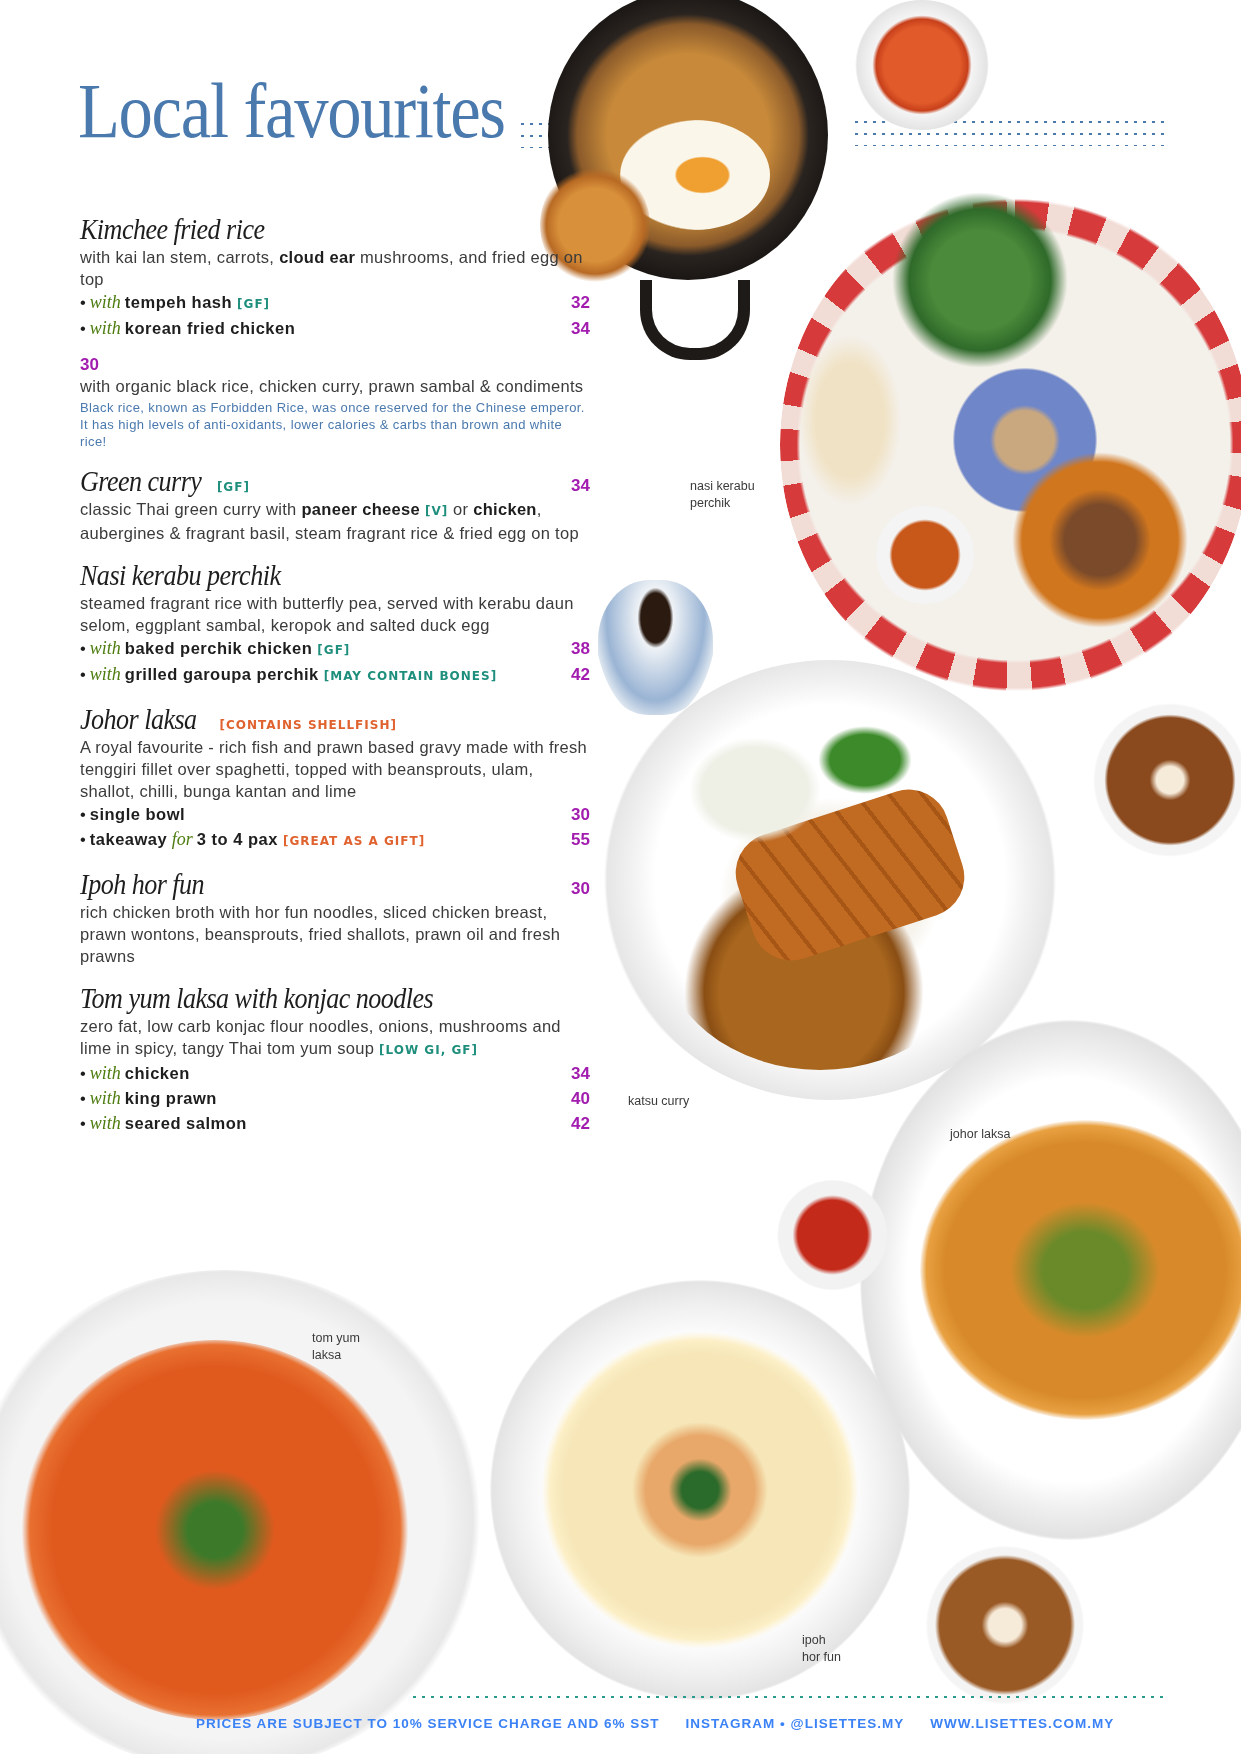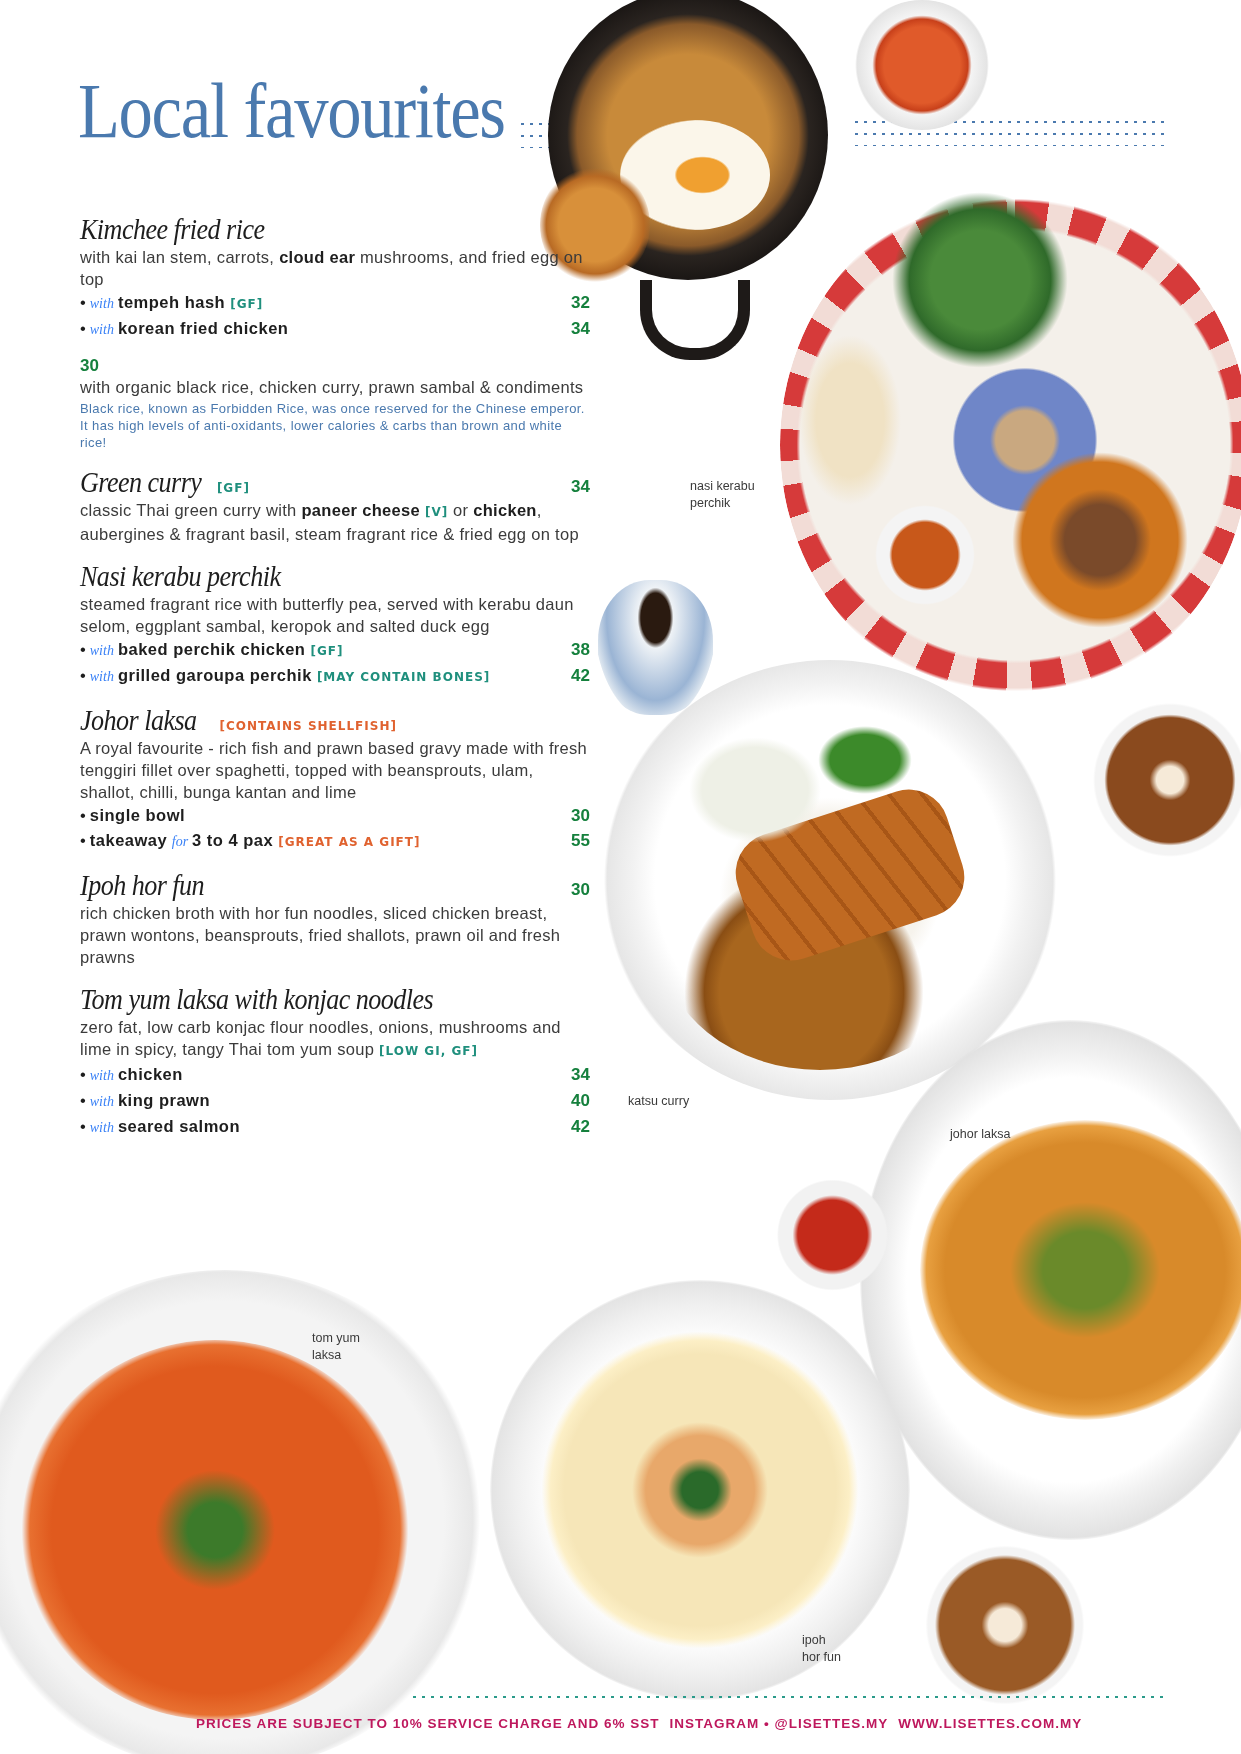--- a/index.html
+++ b/index.html
@@ -28,37 +28,37 @@
   .item { margin-bottom: 14px; }
   .item-head { display: flex; justify-content: space-between; align-items: baseline; }
   .item-name {
     font-family: "Liberation Serif", serif; font-style: italic; font-size: 29px; color: #1e1e1e;
     letter-spacing: -0.6px; line-height: 34px; transform: scaleX(0.9); transform-origin: left center; white-space: nowrap;
   }
   .tag { font-family: "DejaVu Sans", sans-serif; font-style: normal; font-weight: bold; font-size: 12px; letter-spacing: 1px; color: #1f8f7d; }
   .tag.orange { color: #e0622f; }
   .name-wrap { display: flex; align-items: baseline; gap: 0; }
   .name-wrap .tag { margin-left: 2px; }
-  .price { font-family: "Liberation Sans", sans-serif; font-weight: bold; font-size: 17px; color: #15803d; }
+  .price { font-family: "Liberation Sans", sans-serif; font-weight: bold; font-size: 17px; color: #a21caf; }
   .desc { font-family: "Liberation Sans", sans-serif; font-size: 16.5px; line-height: 22px; color: #3b3b3b; letter-spacing: 0.3px; }
   .desc b { color: #1e1e1e; }
   .note { font-family: "Liberation Sans", sans-serif; font-size: 13px; line-height: 17px; color: #4a79ae; letter-spacing: 0.4px; margin-top: 2px; }
   .opt { display: flex; justify-content: space-between; align-items: baseline; font-family: "Liberation Sans", sans-serif; font-size: 16.5px; line-height: 24px; }
   .opt-left { white-space: nowrap; }
   .opt .bullet { color: #1e1e1e; margin-right: 4px; }
-  .opt .with { font-family: "Liberation Serif", serif; font-style: italic; font-size: 14px; color: #3b82f6; margin-right: 4px; }
+  .opt .with { font-family: "Liberation Serif", serif; font-style: italic; font-size: 18px; color: #4d7c0f; margin-right: 4px; }
   .opt .main { font-weight: bold; color: #1e1e1e; letter-spacing: 0.5px; }
   .opt .tag { margin-left: 5px; }
 
   
   .plate { position: absolute; border-radius: 50%; }
   .caption { position: absolute; font-family: "Liberation Sans", sans-serif; font-size: 12.5px; color: #3a3a3a; text-align: left; line-height: 17px; }
 
   
-  .footer { position: absolute; top: 1716px; left: 196px; display: flex; gap: 10px; font-family: "Liberation Sans", sans-serif; font-weight: bold; font-size: 13.5px; color: #be185d; letter-spacing: 1px; }
+  .footer { position: absolute; top: 1716px; left: 196px; display: flex; gap: 26px; font-family: "Liberation Sans", sans-serif; font-weight: bold; font-size: 13.5px; color: #3b82f6; letter-spacing: 1px; }
 </style>
 </head>
 <body>
 
 <div class="page">
 
   <div class="dots dots-title-left"></div>
   <div class="dots dots-title-right"></div>
 
   <div class="plate" style="left:548px; top:-10px; width:280px; height:290px; background: radial-gradient(circle at 50% 50%, #c88a3a 0 40%, #8a5a2a 55%, #2a2420 60%, #1a1614 72%, transparent 73%);"></div>

